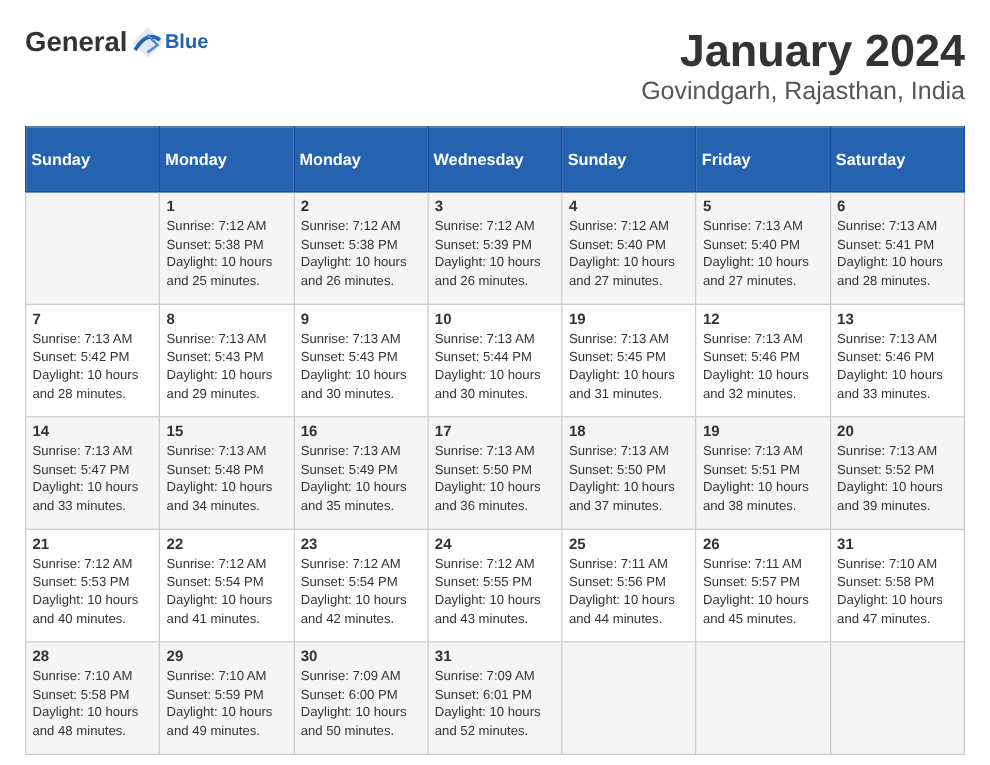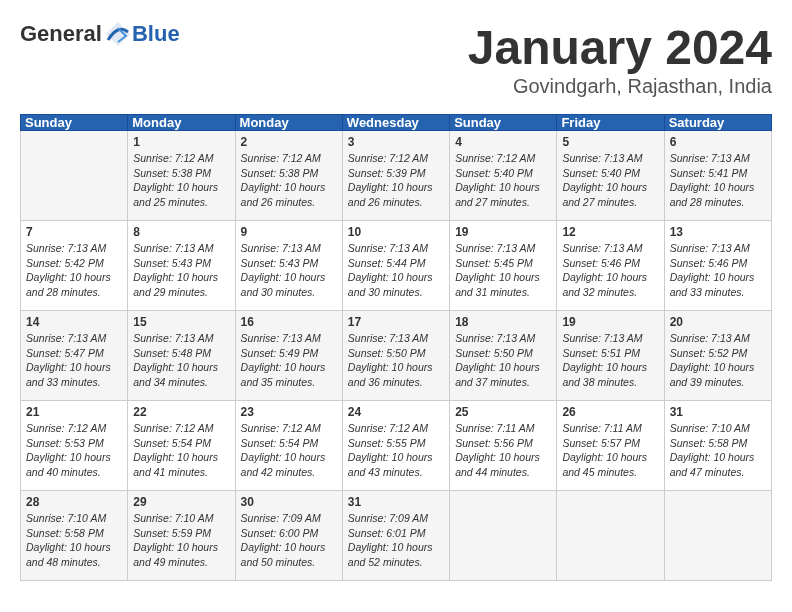--- a/index.html
+++ b/index.html
@@ -26,52 +26,52 @@
       display: flex;
       align-items: center;
       gap: 0;
     }
     .logo-general {
       font-size: 22px;
       font-weight: bold;
       color: #333;
     }
     .logo-blue {
-      font-size: 22px;
+      font-size: 16px;
       font-weight: bold;
       color: #2563b0;
     }
     .logo-icon {
       width: 28px;
       height: 28px;
       margin-left: 2px;
     }
     .title-block {
       text-align: right;
     }
     .month-title {
-      font-size: 48px;
+      font-size: 36px;
       font-weight: bold;
       color: #333;
     }
     .subtitle {
       font-size: 20px;
       color: #555;
     }
     table {
       width: 100%;
       border-collapse: collapse;
       table-layout: fixed;
     }
     thead tr th {
       background-color: #2563b0;
       color: #fff;
       font-size: 13px;
       font-weight: bold;
-      padding: 0 4px;
+      padding: 18px 4px;
       text-align: left;
       border: 1px solid #1a4d99;
     }
     tbody tr td {
       border: 1px solid #ccc;
       vertical-align: top;
       padding: 4px 5px;
       font-size: 10.5px;
       color: #333;
       height: 90px;
@@ -83,21 +83,20 @@
       background-color: #fff;
     }
     .day-num {
       font-size: 12px;
       font-weight: bold;
       display: block;
       margin-bottom: 2px;
     }
     .cell-content {
       line-height: 1.4;
-      font-style: italic;
     }
   </style>
 </head>
 <body>
 
 <div class="header">
   <div class="logo">
     <div class="logo-text">
       <span class="logo-general">General</span>
       <svg class="logo-icon" viewBox="0 0 28 28" xmlns="http://www.w3.org/2000/svg">

